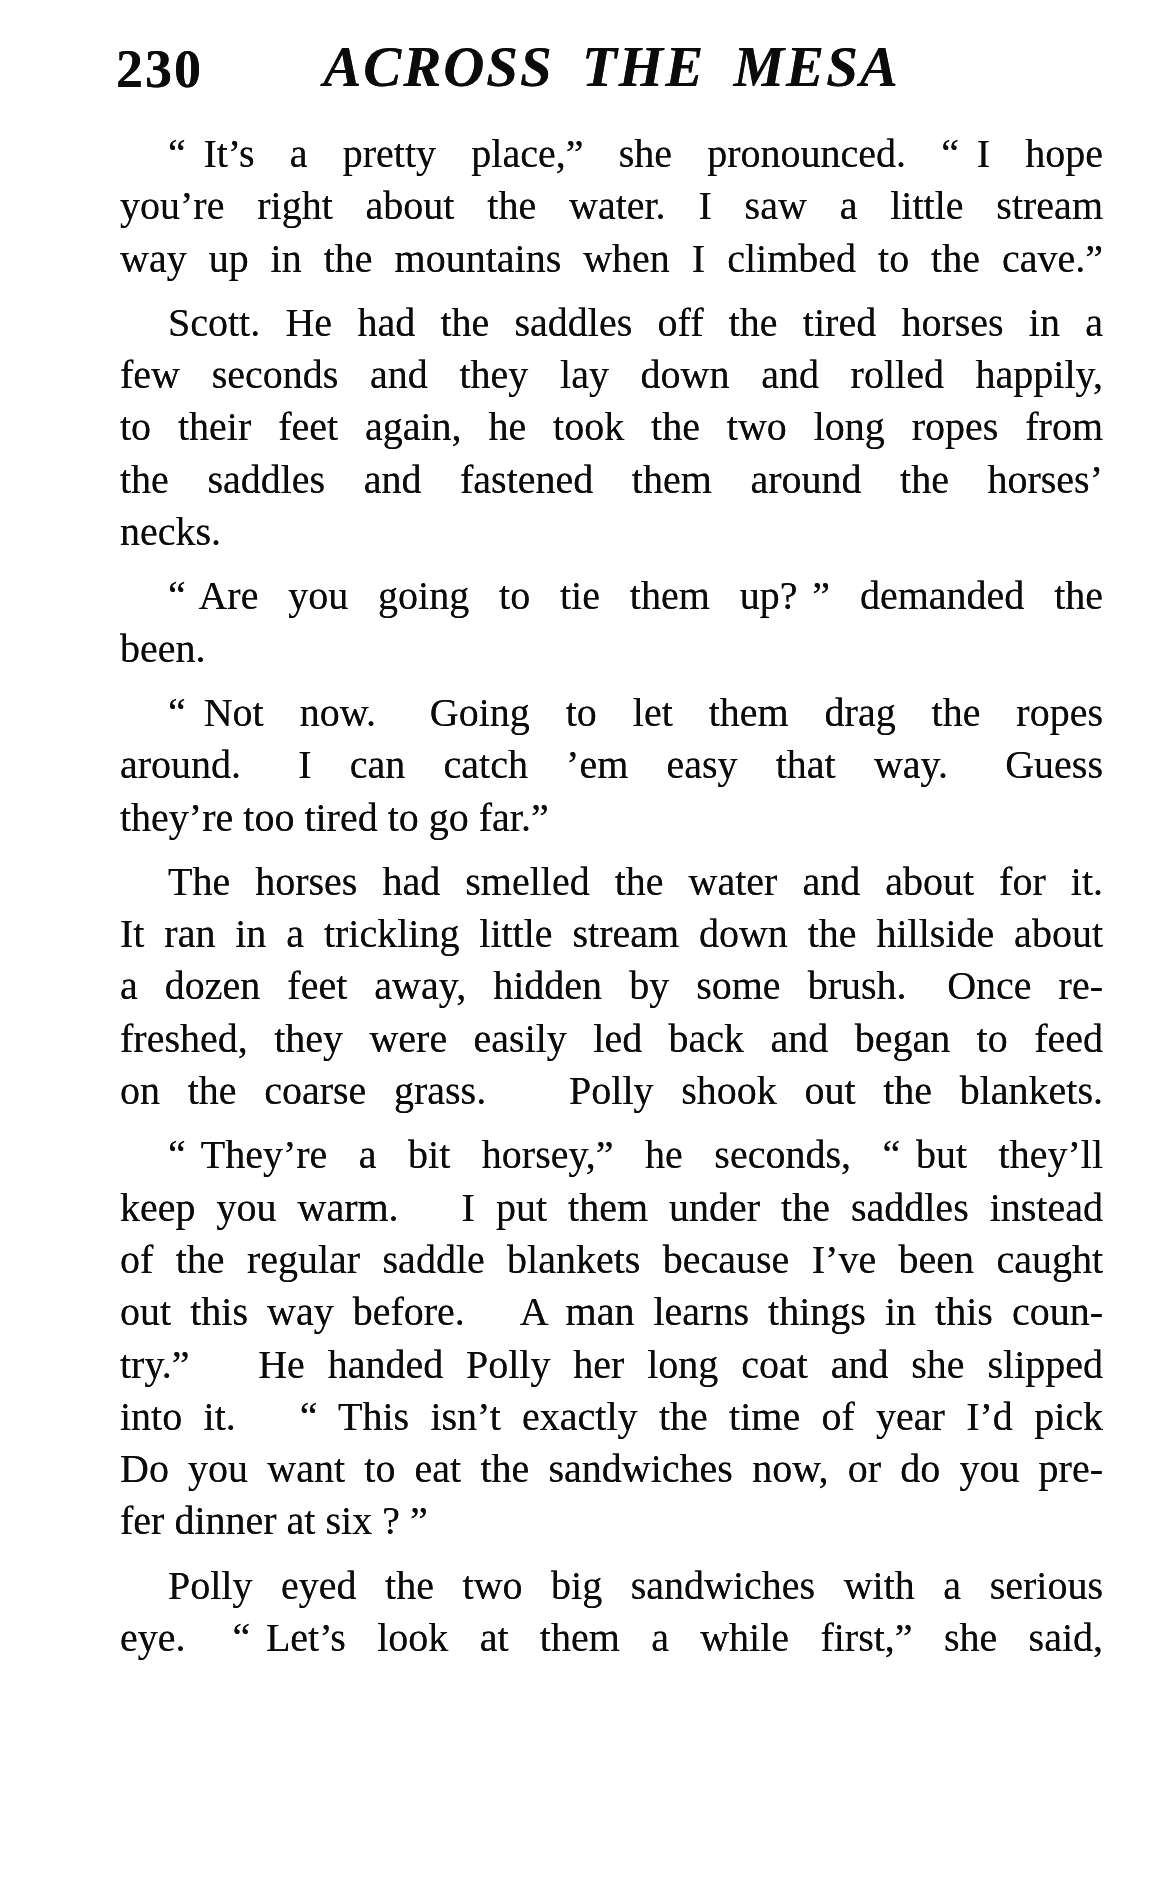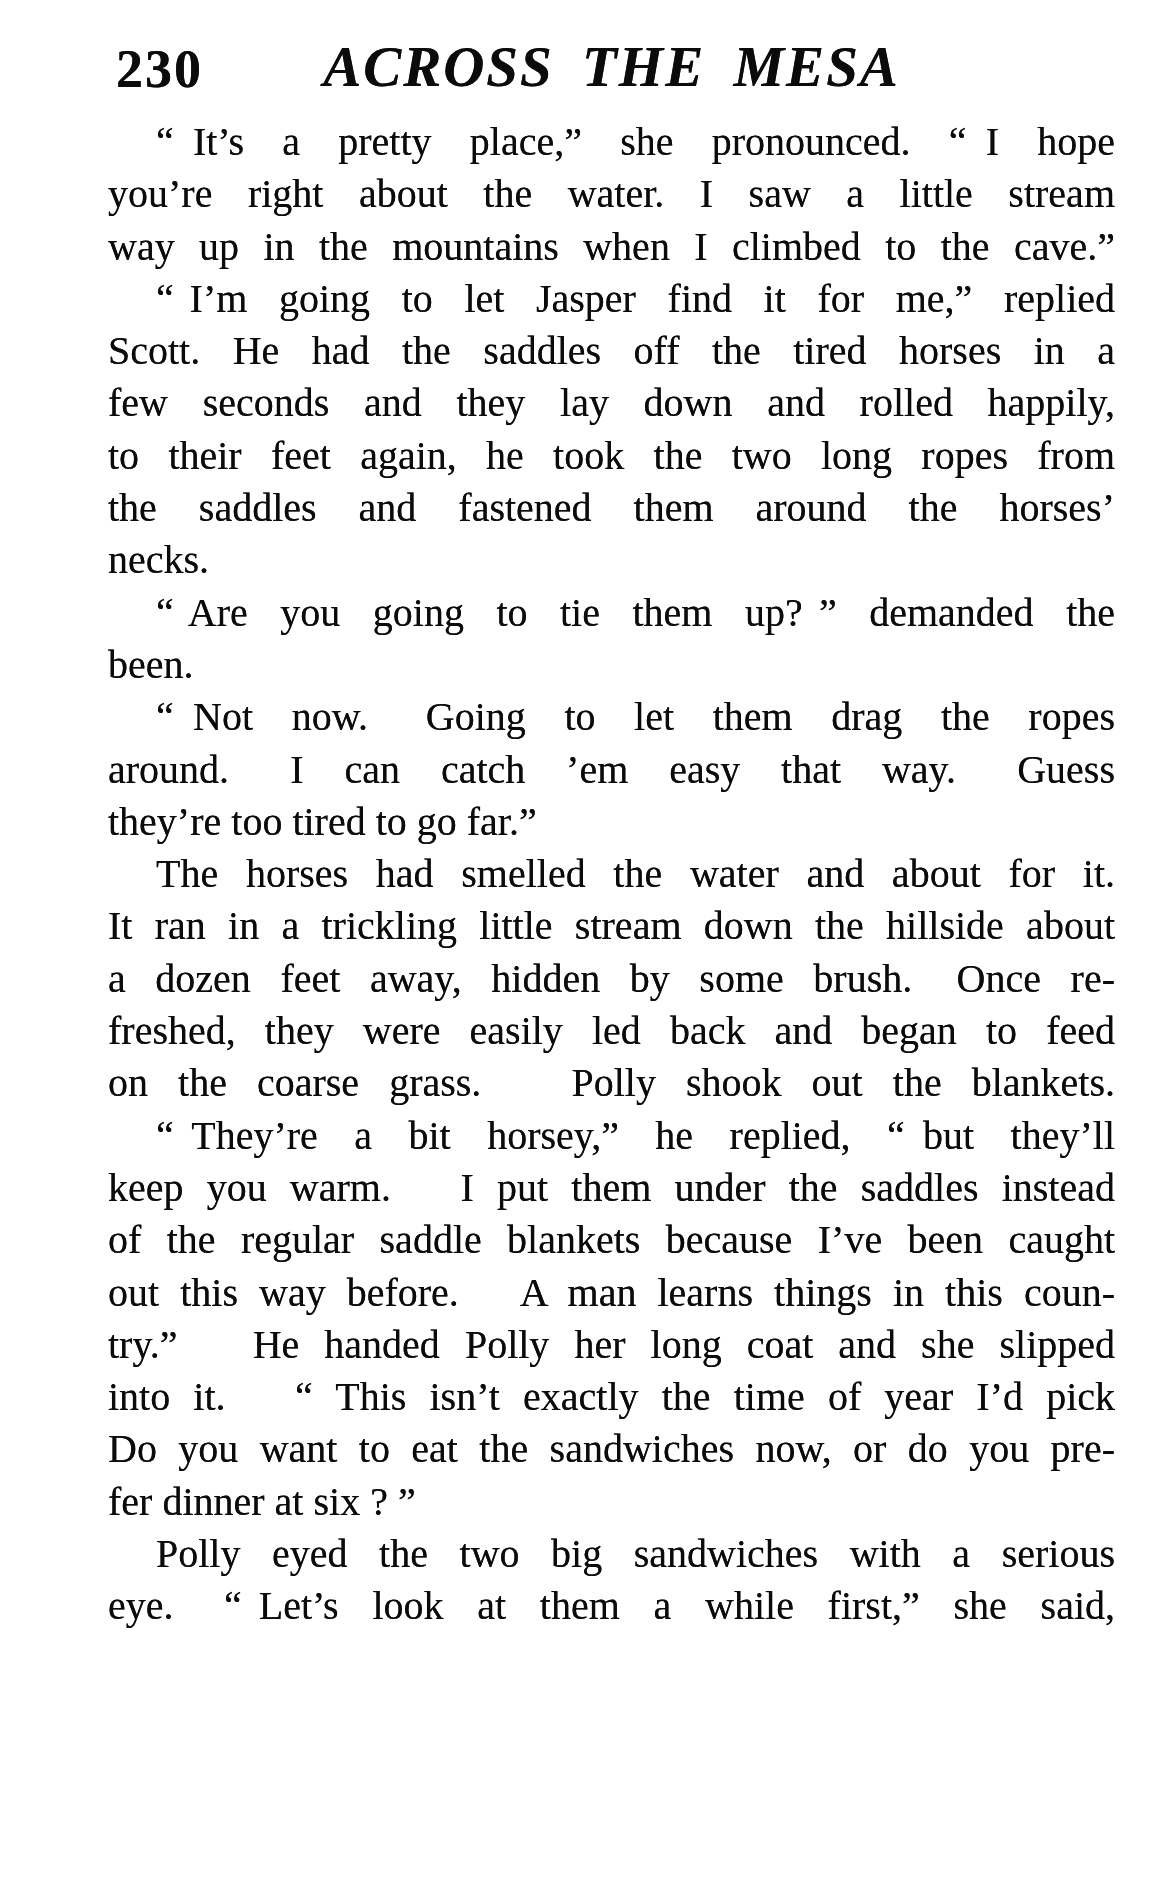--- a/index.html
+++ b/index.html
@@ -46,21 +46,21 @@
   }
   .body-text {
     position: absolute;
     left: 108px;
     top: 116px;
     width: 1007px;
     font-size: 40px;
     line-height: 52.3px;
     text-shadow: 0 0 0.55px rgba(0,0,0,0.8);
   }
-  .para { margin: 0; padding: 0; }
+  .para { margin: 12px; padding: 0; }
   .line {
     white-space: pre-wrap;
     text-align: justify;
     text-align-last: justify;
   }
   .line.nj {
     text-align: left;
     text-align-last: left;
   }
   .para .line:first-child { text-indent: 48px; }
@@ -73,21 +73,20 @@
     <span class="page-number">230</span>
     <span class="running-title">ACROSS THE MESA</span>
   </div>
   <div class="body-text">
       <div class="para">
         <div class="line">“ It’s  a  pretty  place,”  she  pronounced.  “ I  hope</div>
         <div class="line">you’re  right  about  the  water.  I  saw  a  little  stream</div>
         <div class="line">way up in the mountains when I climbed to the cave.”</div>
       </div>
       <div class="para">
-        <div class="line">“ I’m  going  to  let  Jasper  find  it  for  me,”  replied</div>
         <div class="line">Scott.  He  had  the  saddles  off  the  tired  horses  in  a</div>
         <div class="line">few  seconds  and  they  lay  down  and  rolled  happily,</div>
         <div class="line">to  their  feet  again,  he  took  the  two  long  ropes  from</div>
         <div class="line">the  saddles  and  fastened  them  around  the  horses’</div>
         <div class="line nj">necks.</div>
       </div>
       <div class="para">
         <div class="line">“ Are  you  going  to  tie  them  up? ”  demanded  the</div>
         <div class="line nj">been.</div>
       </div>
@@ -97,21 +96,21 @@
         <div class="line nj">they’re too tired to go far.”</div>
       </div>
       <div class="para">
         <div class="line">The  horses  had  smelled  the  water  and  about  for  it.</div>
         <div class="line">It ran in a trickling little stream down the hillside about</div>
         <div class="line">a  dozen  feet  away,  hidden  by  some  brush.   Once  re-</div>
         <div class="line">freshed,  they  were  easily  led  back  and  began  to  feed</div>
         <div class="line">on the coarse grass.   Polly shook out the blankets.</div>
       </div>
       <div class="para">
-        <div class="line">“ They’re  a  bit  horsey,”  he  replied,  “ but  they’ll</div>
+        <div class="line">“ They’re  a  bit  horsey,”  he  seconds,  “ but  they’ll</div>
         <div class="line">keep you warm.   I put them under the saddles instead</div>
         <div class="line">of the regular saddle blankets because I’ve been caught</div>
         <div class="line">out this way before.   A man learns things in this coun-</div>
         <div class="line">try.”   He handed Polly her long coat and she slipped</div>
         <div class="line">into it.   “ This isn’t exactly the time of year I’d pick</div>
         <div class="line">Do you want to eat the sandwiches now, or do you pre-</div>
         <div class="line nj">fer dinner at six ? ”</div>
       </div>
       <div class="para">
         <div class="line">Polly  eyed  the  two  big  sandwiches  with  a  serious</div>

